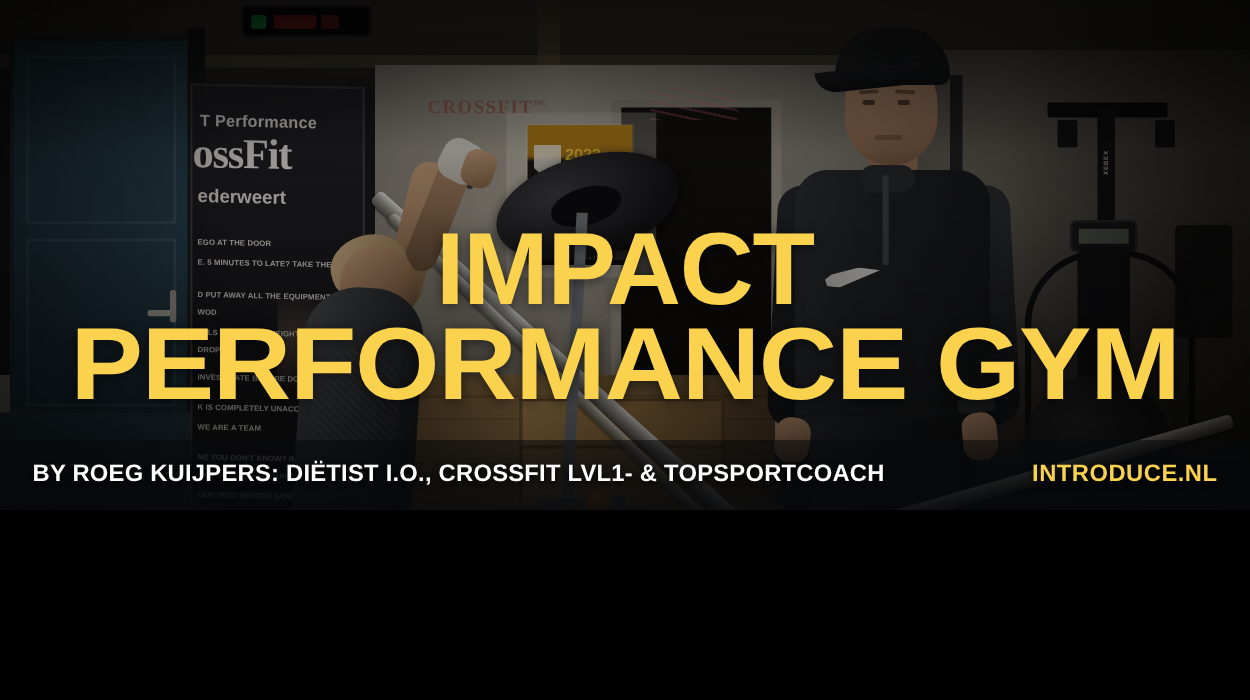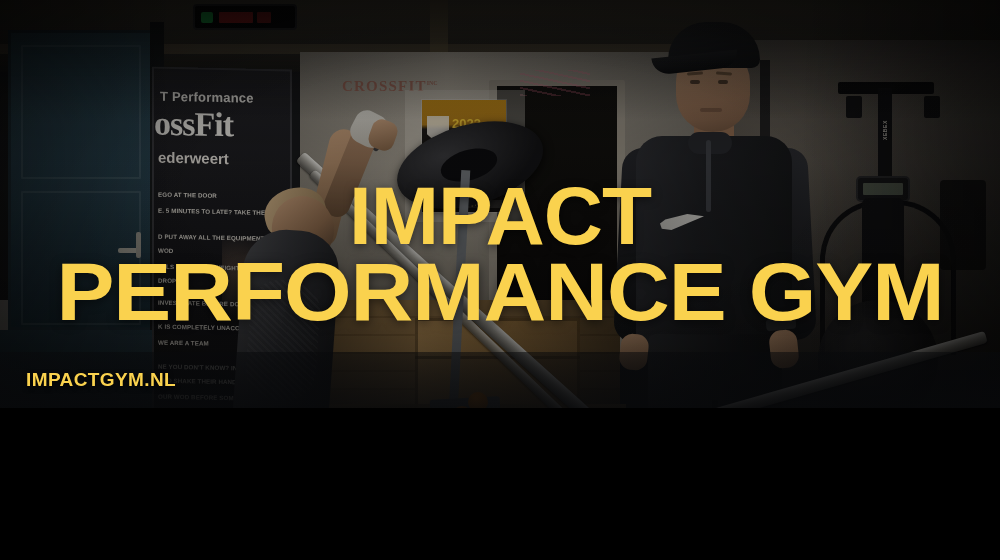--- a/index.html
+++ b/index.html
@@ -422,16 +422,17 @@
   </div>
 
   <div class="hero">
     <h1>
       <span class="line1">IMPACT</span>
       <span class="line2">PERFORMANCE GYM</span>
     </h1>
   </div>
 
   <div class="footer">
-    <span class="site">IMPACTGYM.NL</span>
+    <span class="credit">BY ROEG KUIJPERS: DIËTIST I.O., CROSSFIT LVL1- &amp; TOPSPORTCOACH</span>
+    <span class="site">INTRODUCE.NL</span>
   </div>
 
 </div>
 
 </body></html>

